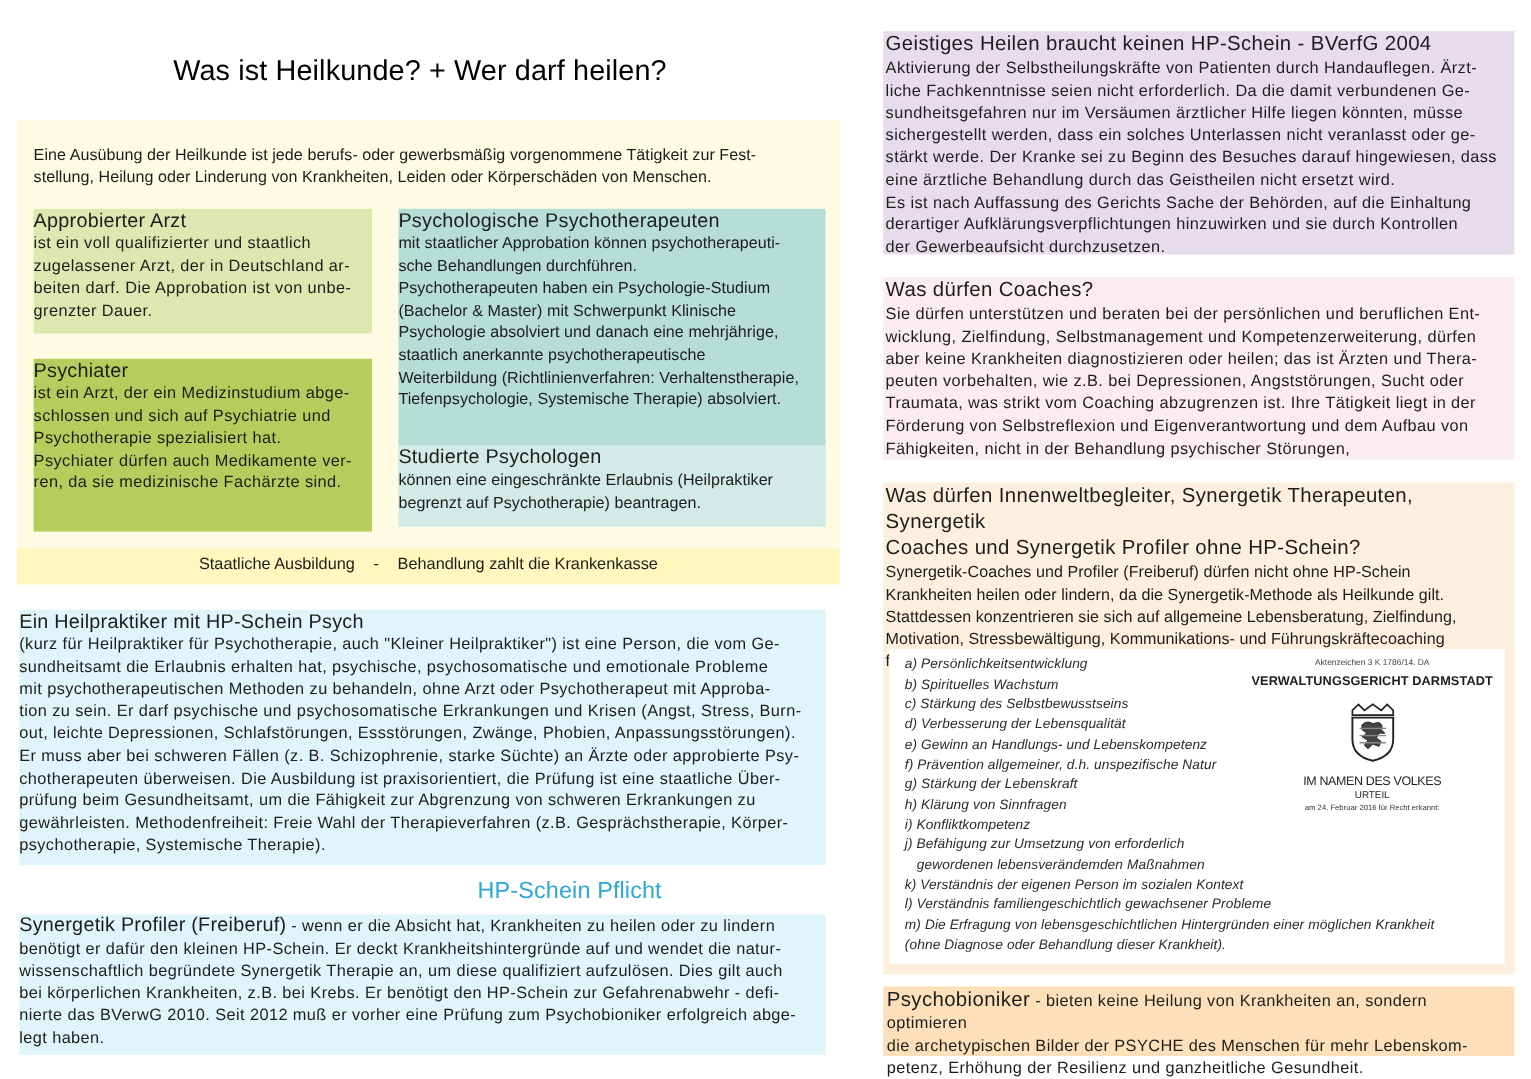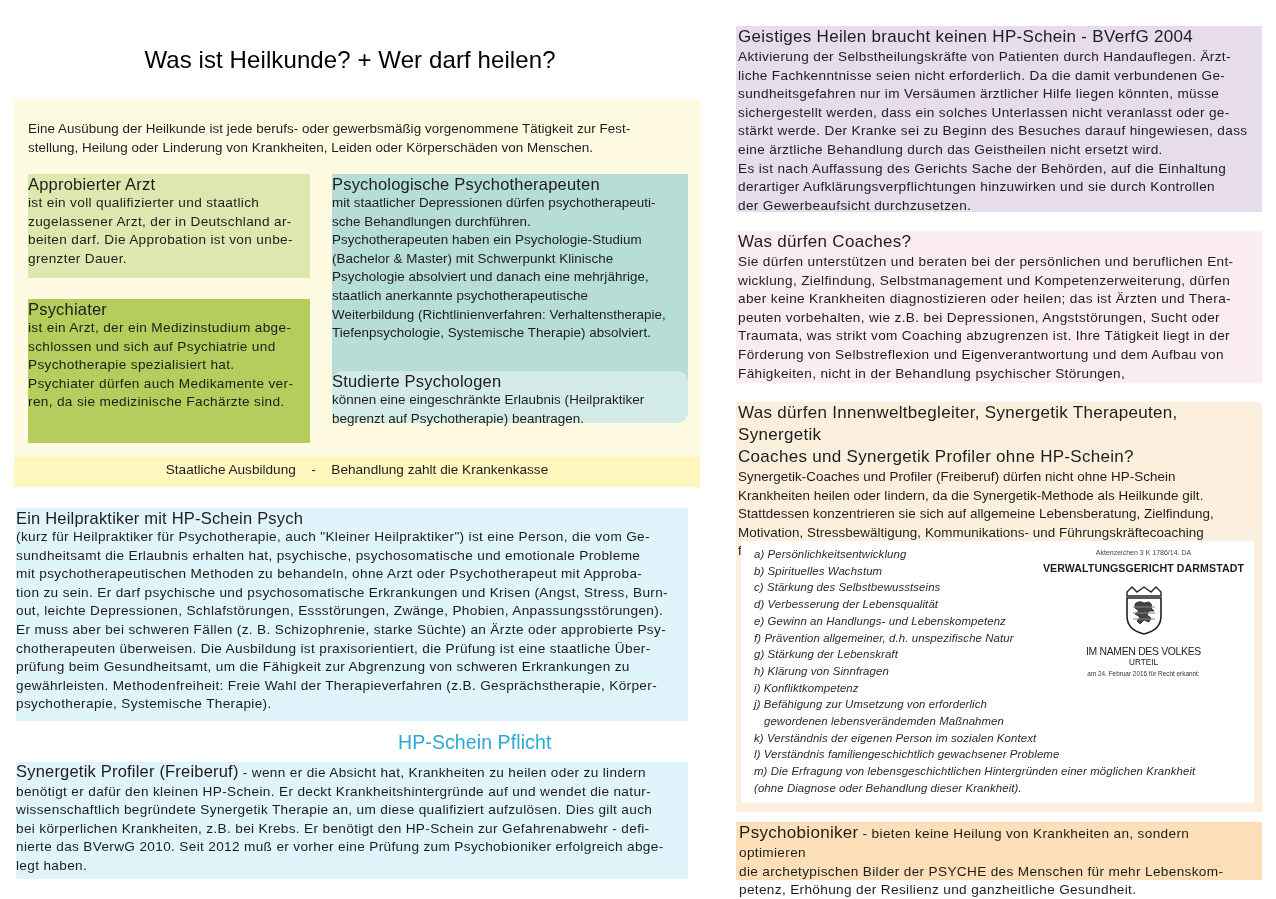--- a/index.html
+++ b/index.html
@@ -11,21 +11,21 @@
   .hd { font-size: 16.5px; line-height: 20px; letter-spacing: 0.2px; }
   .hd-lg { font-size: 17px; line-height: 22px; letter-spacing: 0.3px; }
 
   #page-title { left: 0; width: 700px; top: 46px; text-align: center; font-size: 24px; color: #000000; letter-spacing: 0.1px; }
 
   #heilkunde-panel { left: 14px; top: 100px; width: 686px; height: 387px; background: #fffbe3; }
   #heilkunde-def { left: 28px; top: 120px; width: 660px; }
   #arzt-box { left: 28px; top: 174px; width: 282px; height: 104px; background: #dde8b1; padding: 0; }
   #psychiater-box { left: 28px; top: 299px; width: 282px; height: 144px; background: #b5cd5c; }
   #pp-box { left: 332px; top: 174px; width: 356px; height: 226px; background: #b6ded6; }
-  #psychologen-box { left: 332px; top: 371px; width: 356px; height: 52px; background: #d3ebe6; border-radius: 11px; }
+  #psychologen-box { left: 332px; top: 371px; width: 356px; height: 68px; background: #d3ebe6; }
   .card-inner { position: absolute; left: 0; top: 0; right: 0; padding: 0 4px 0 0; }
   #staatlich-bar { left: 14px; top: 457px; width: 686px; height: 30px; background: #fff7be; text-align: center; font-size: 13.6px; line-height: 26px; }
 
   #hp-psych-box { left: 16px; top: 508px; width: 672px; height: 213px; background: #e0f4fb; }
   #hp-pflicht { left: 398px; top: 731px; font-size: 19.5px; color: #2aa8d8; letter-spacing: 0.1px; }
   #profiler-box { left: 16px; top: 762px; width: 672px; height: 117px; background: #e0f4fb; }
 
   #geistig-box { left: 736px; top: 26px; width: 526px; height: 186px; background: #e6dcec; }
   #coaches-box { left: 736px; top: 231px; width: 526px; height: 152px; background: #fbecef; }
   #synergetik-box { left: 736px; top: 402px; width: 526px; height: 410px; background: #fdefde; }
@@ -73,21 +73,21 @@
     <div>schlossen und sich auf Psychiatrie und</div>
     <div>Psychotherapie spezialisiert hat.</div>
     <div>Psychiater dürfen auch Medikamente ver-</div>
     <div>ren, da sie medizinische Fachärzte sind.</div>
   </div>
 </div>
 
 <div id="pp-box" class="abs">
   <div class="card-inner txt">
     <div class="hd">Psychologische Psychotherapeuten</div>
-    <div>mit staatlicher Depressionen dürfen psychotherapeuti-</div>
+    <div>mit staatlicher Approbation können psychotherapeuti-</div>
     <div>sche Behandlungen durchführen.</div>
     <div>Psychotherapeuten haben ein Psychologie-Studium</div>
     <div>(Bachelor &amp; Master) mit Schwerpunkt Klinische</div>
     <div>Psychologie absolviert und danach eine mehrjährige,</div>
     <div>staatlich anerkannte psychotherapeutische</div>
     <div>Weiterbildung (Richtlinienverfahren: Verhaltenstherapie,</div>
     <div>Tiefenpsychologie, Systemische Therapie) absolviert.</div>
   </div>
 </div>
 

